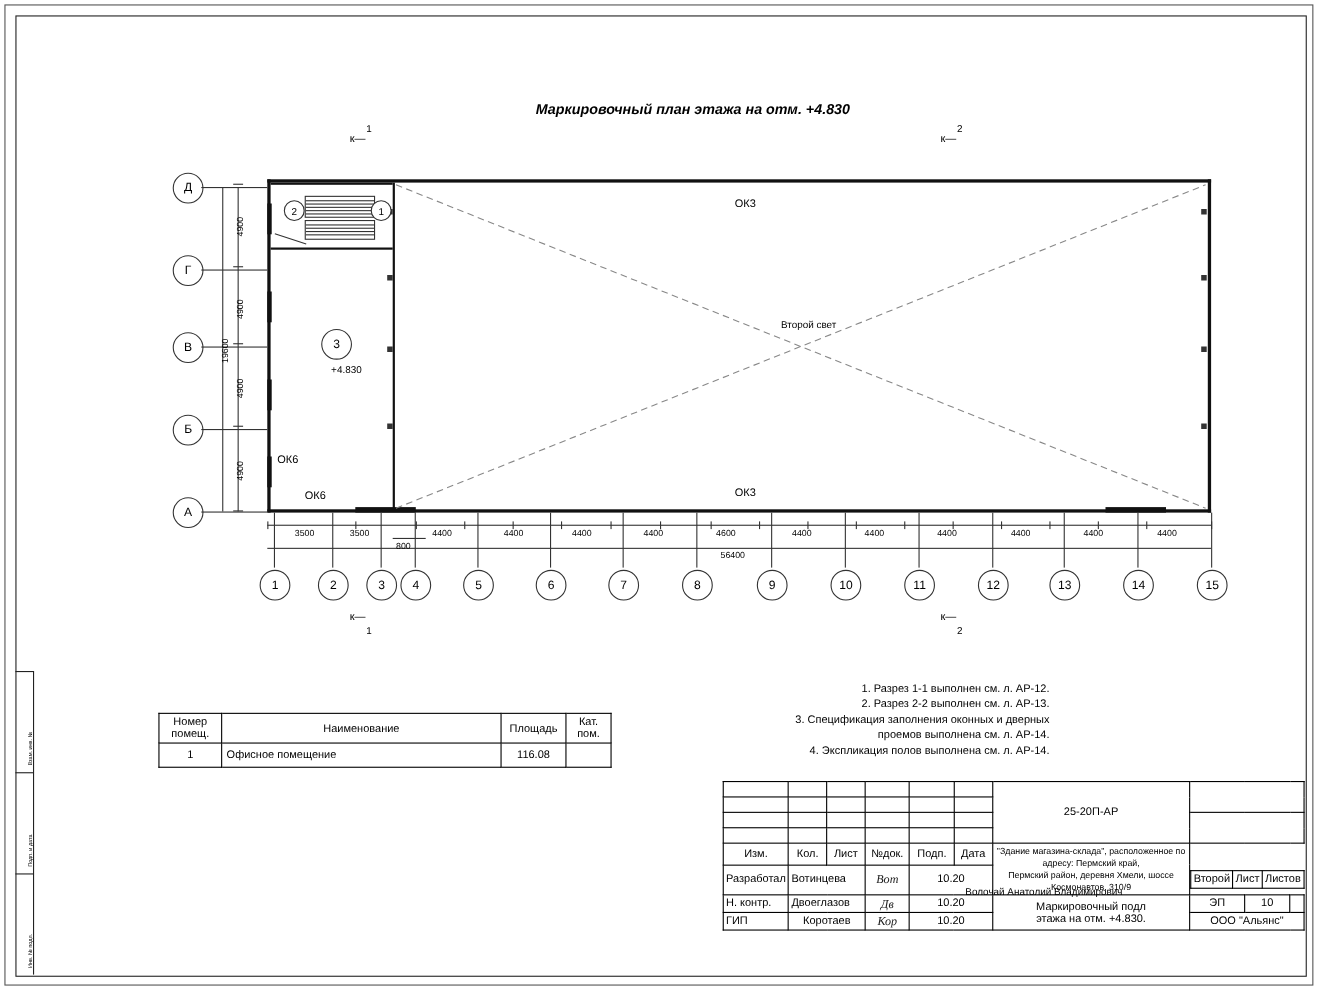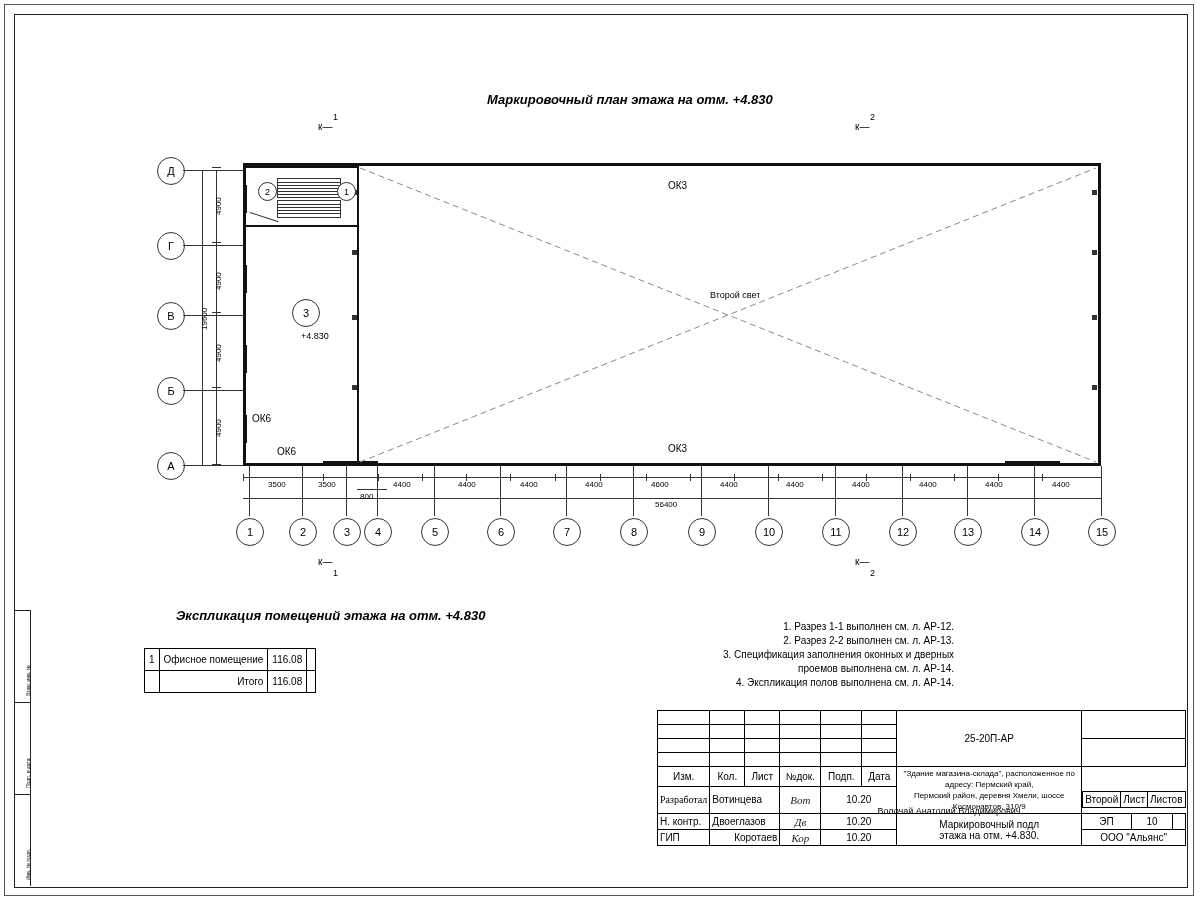--- a/index.html
+++ b/index.html
@@ -228,32 +228,31 @@
         <div class="bubble" style="left: 1088px; top: 518px;">15</div>
         <div class="thinline" style="left: 1101px; top: 466px; width: 1px; height: 50px;"></div>
       </div>
 
     <div class="cutmark" style="left:318px;top:556px;">к—</div>
     <div class="cutnum" style="left:333px;top:568px;">1</div>
     <div class="cutmark" style="left:855px;top:556px;">к—</div>
     <div class="cutnum" style="left:870px;top:568px;">2</div>
   </div>
 
-  <div class="ttl" style="left:176px;top:608px;">Экспликация помещений этажа на отм. +4.830</div>
   <table class="expl">
     <tbody>
+        <tr>
+      <th style="width:48px;">Номер помещ.</th>
+      <th style="width:245px;">Наименование</th>
+      <th style="width:50px;">Площадь</th>
+      <th style="width:32px;">Кат. пом.</th>
+    </tr>
     <tr>
       <td>1</td>
       <td style="text-align:left">Офисное помещение</td>
-      <td>116.08</td>
-      <td></td>
-    </tr>
-    <tr>
-      <td></td>
-      <td style="text-align:right">Итого</td>
       <td>116.08</td>
       <td></td>
     </tr>
   </tbody>
     </table>
 
   <div class="notes">
     <div>1. Разрез 1-1 выполнен см. л. АР-12.</div>
     <div>2. Разрез 2-2 выполнен см. л. АР-13.</div>
     <div>3. Спецификация заполнения оконных и дверных</div>
@@ -314,21 +313,21 @@
           <table style="width:100%;">
             <tbody>
                   <tr>
                     <td style="border:none;height:13px;"></td>
                   </tr>
           </tbody>
               </table>
         </td>
       </tr>
       <tr>
-        <td style="height:20px;text-align:right;font-family:Liberation Serif, serif;">Разработал</td>
+        <td style="height:20px;text-align:right;">Разработал</td>
         <td colspan="2" style="text-align:left;">Вотинцева</td>
         <td class="sig">Вот</td>
         <td colspan="2">10.20</td>
         <td colspan="3" style="border:none;padding:0;">
           <table style="width:100%;">
             <tbody>
                   <tr>
               <td style="width:48px;height:13px;">Второй</td>
               <td style="width:34px;">Лист</td>
               <td style="width:44px;">Листов</td>
@@ -345,21 +344,21 @@
         <td rowspan="2" style="font-size:10px;">
           <div>Маркировочный подл</div>
           <div>этажа на отм. +4.830.</div>
         </td>
         <td style="height:13px;">ЭП</td>
         <td>10</td>
         <td></td>
       </tr>
       <tr>
         <td style="height:13px;text-align:left;">ГИП</td>
-        <td colspan="2" style="text-align:right;">Коротаев</td>
+        <td colspan="2" style="text-align:center;">Коротаев</td>
         <td class="sig">Кор</td>
         <td colspan="2">10.20</td>
         <td colspan="3" style="font-size:10px;">ООО "Альянс"</td>
       </tr>
     </tbody>
       </table>
     <div style="position:absolute;left:202px;top:96px;width:180px;text-align:center;font-size:9px;">Волочай Анатолий Владимирович</div>
   </div>
 
 </div>

